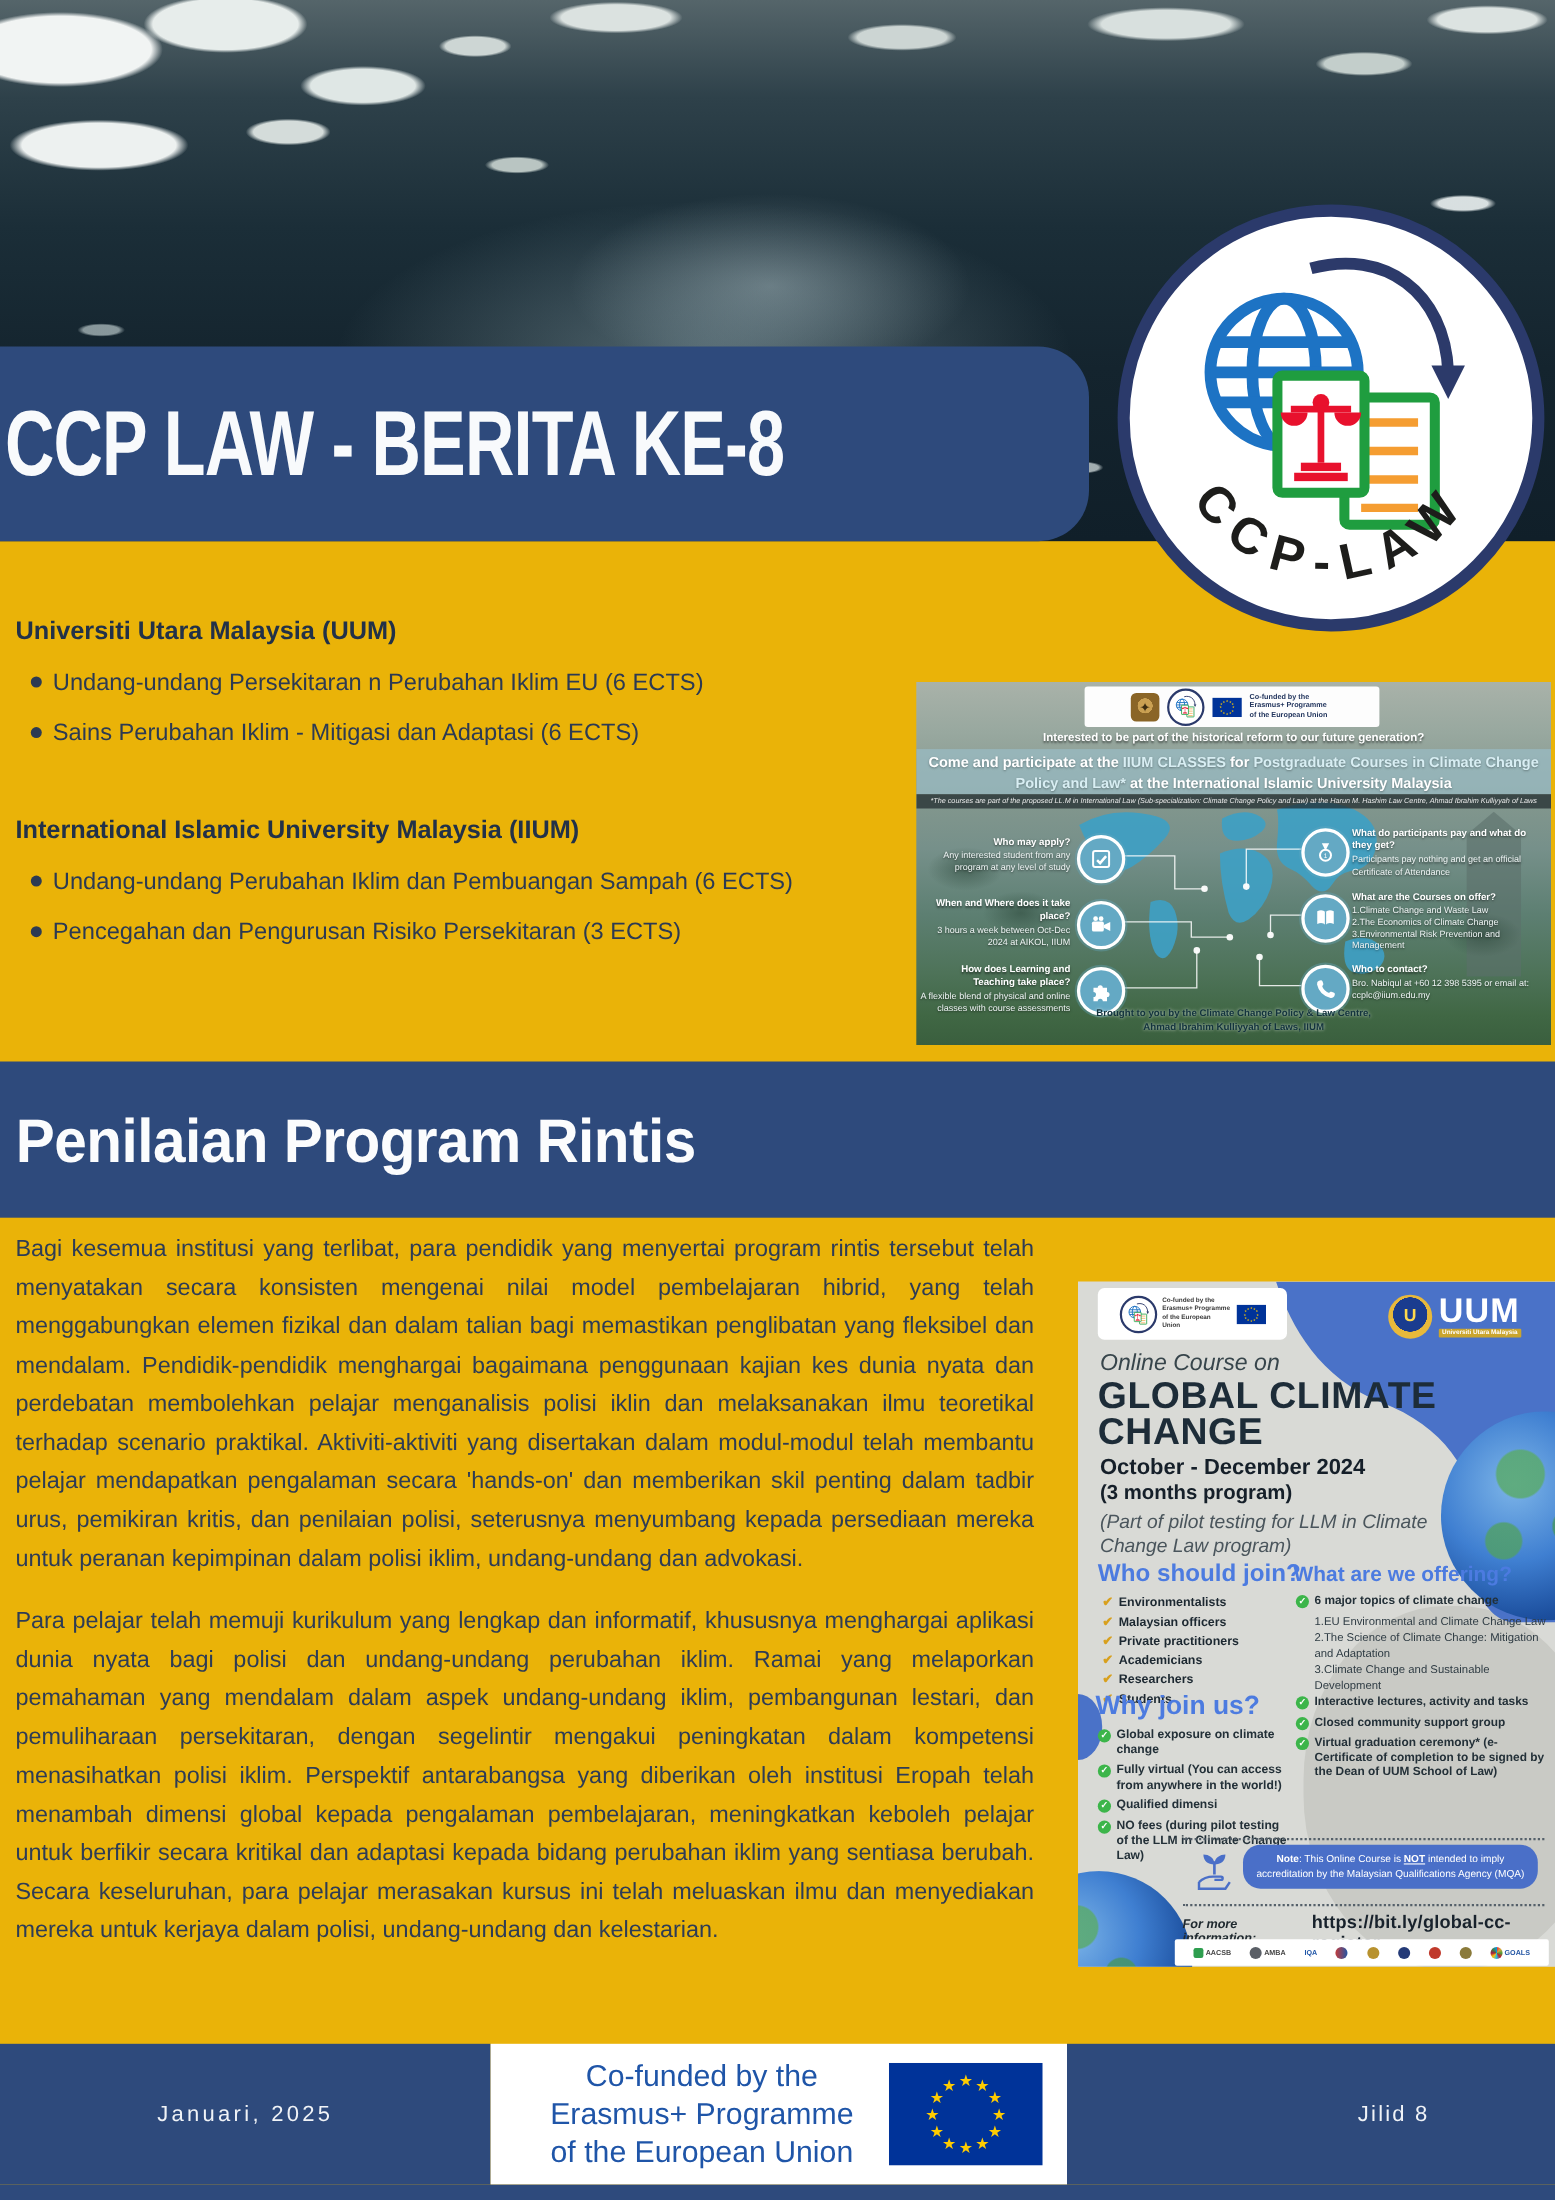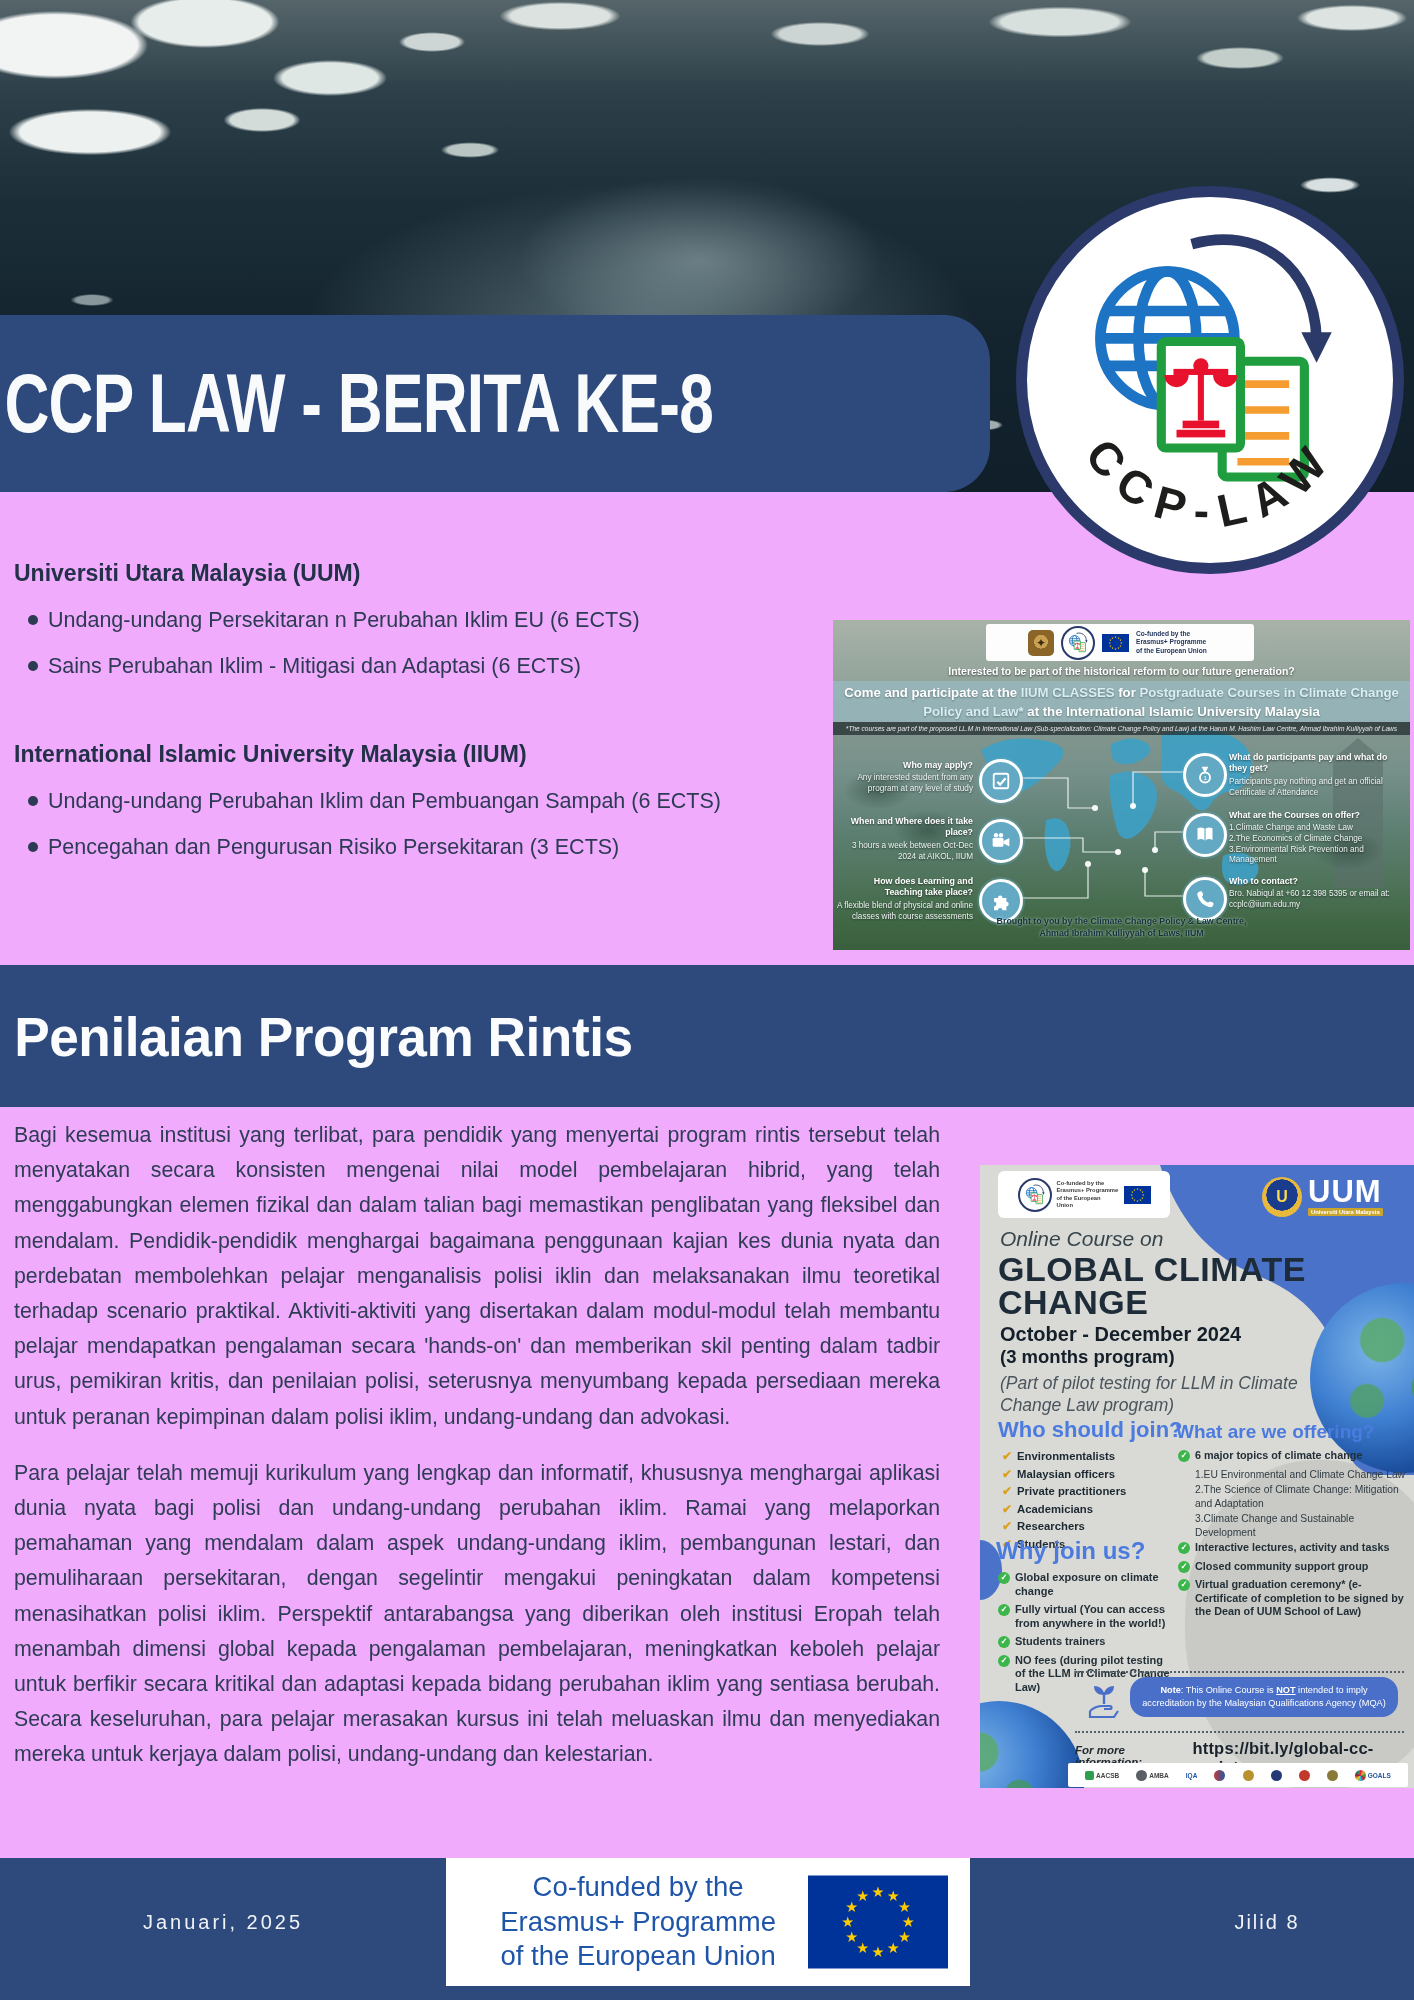--- a/index.html
+++ b/index.html
@@ -1,17 +1,17 @@
 <!DOCTYPE html>
 <html><head>
 <meta charset="utf-8">
 <style>
   html,body{margin:0;padding:0;}
   body{font-family:"Liberation Sans",sans-serif;background:#ffffff;}
-  .page{position:relative;width:1414px;height:2000px;background:#f0abfc;overflow:hidden;}
+  .page{position:relative;width:1414px;height:2000px;background:#eab308;overflow:hidden;}
 
   
   .hero{position:absolute;left:0;top:0;width:1414px;height:492px;
     background:
       radial-gradient(ellipse 150px 55px at 55px 45px,#f1f4f3 0 55%,transparent 62%),
       radial-gradient(ellipse 120px 42px at 205px 22px,#e7edeb 0 55%,transparent 62%),
       radial-gradient(ellipse 95px 30px at 330px 78px,#dfe7e5 0 50%,transparent 60%),
       radial-gradient(ellipse 140px 40px at 90px 132px,#edf1f0 0 50%,transparent 58%),
       radial-gradient(ellipse 70px 22px at 262px 120px,#d4dcda 0 45%,transparent 55%),
       radial-gradient(ellipse 60px 18px at 432px 42px,#cdd6d4 0 45%,transparent 55%),
@@ -451,21 +451,21 @@
       <div class="gitem">
           <span class="gcheck"></span>
           <span>Global exposure on climate change</span>
         </div>
       <div class="gitem">
           <span class="gcheck"></span>
           <span>Fully virtual (You can access from anywhere in the world!)</span>
         </div>
       <div class="gitem">
           <span class="gcheck"></span>
-          <span>Students trainers</span>
+          <span>Qualified dimensi</span>
         </div>
       <div class="gitem">
           <span class="gcheck"></span>
           <span>NO fees (during pilot testing of the LLM in Climate Change Law)</span>
         </div>
     </div>
 
     <div class="dotted" style="top:506px;"></div>
     <svg class="noteicon" viewBox="0 0 40 40">
       <path d="M20,23 V11" stroke="#4a6fc8" stroke-width="2.4" fill="none"></path>

